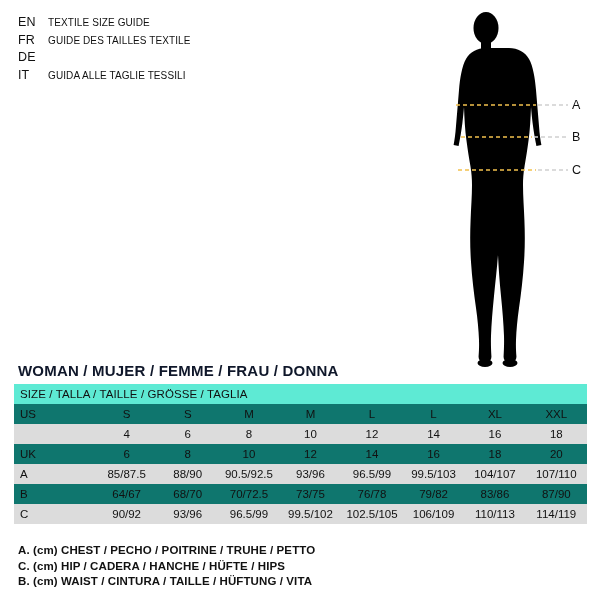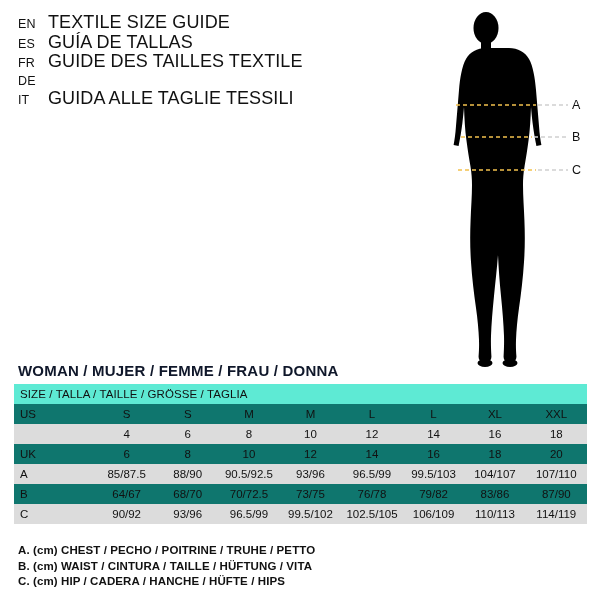--- a/index.html
+++ b/index.html
@@ -35,21 +35,21 @@
     line-height: 17.5px;
     letter-spacing: .1px;
     color: #111;
   }
   .lang-code {
     width: 30px;
     flex: 0 0 30px;
     font-size: 12.5px;
   }
   .lang-text {
-    font-size: 18px;
+    font-size: 10px;
   }
 
   
   .figure-wrap {
     position: absolute;
     left: 420px;
     top: 6px;
     width: 175px;
     height: 368px;
   }
@@ -128,24 +128,20 @@
 </style>
 </head>
 <body>
 
 <div class="page">
 
   <div class="lang-block">
     <div class="lang-row">
       <span class="lang-code">EN</span>
       <span class="lang-text">TEXTILE SIZE GUIDE</span>
-    </div>
-    <div class="lang-row">
-      <span class="lang-code">ES</span>
-      <span class="lang-text">GUÍA DE TALLAS</span>
     </div>
     <div class="lang-row">
       <span class="lang-code">FR</span>
       <span class="lang-text">GUIDE DES TAILLES TEXTILE</span>
     </div>
     <div class="lang-row">
       <span class="lang-code">DE</span>
     </div>
     <div class="lang-row">
       <span class="lang-code">IT</span>
@@ -314,17 +310,17 @@
         <td class="cell">102.5/105</td>
         <td class="cell">106/109</td>
         <td class="cell">110/113</td>
         <td class="cell">114/119</td>
       </tr>
     </tbody>
   </table>
 
   <div class="notes">
     <div class="note-line">A. (cm) CHEST / PECHO / POITRINE / TRUHE / PETTO</div>
+    <div class="note-line">C. (cm) HIP / CADERA / HANCHE / HÜFTE / HIPS</div>
     <div class="note-line">B. (cm) WAIST / CINTURA / TAILLE / HÜFTUNG / VITA</div>
-    <div class="note-line">C. (cm) HIP / CADERA / HANCHE / HÜFTE / HIPS</div>
   </div>
 
 </div>
 
 </body></html>

